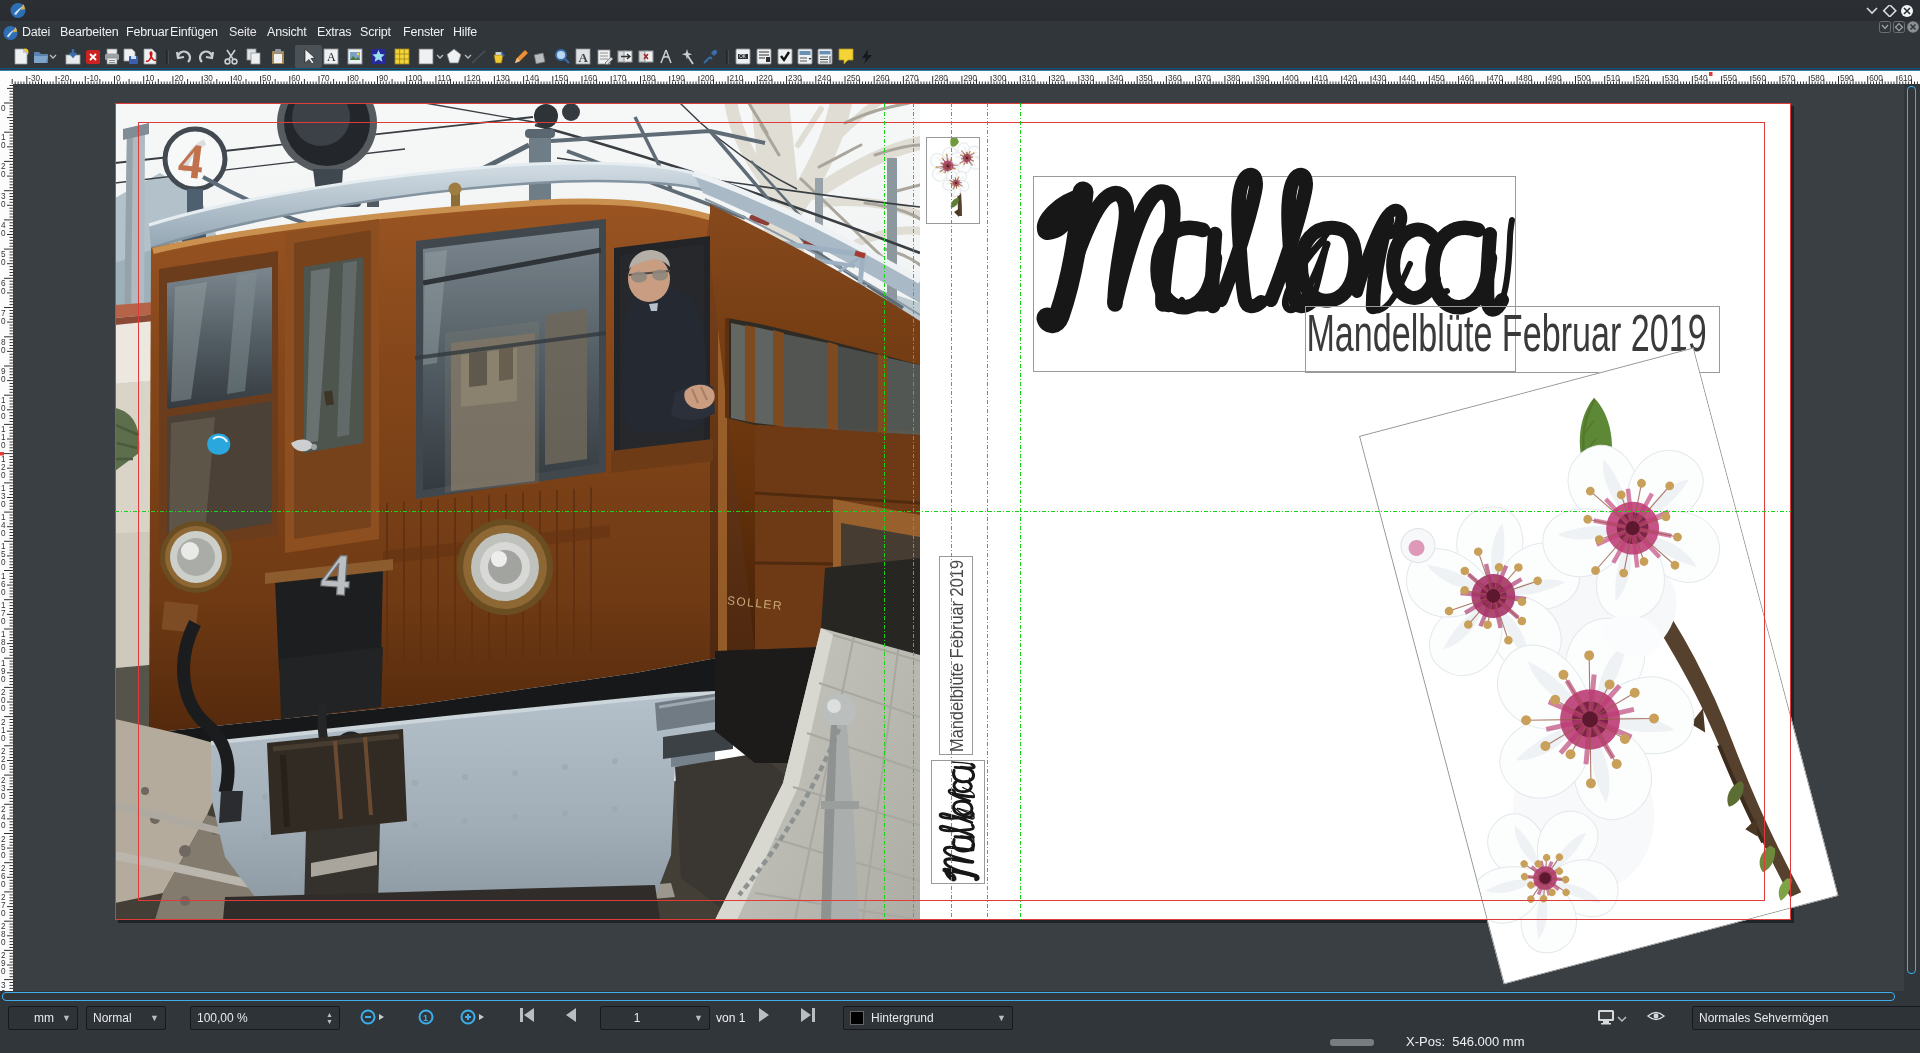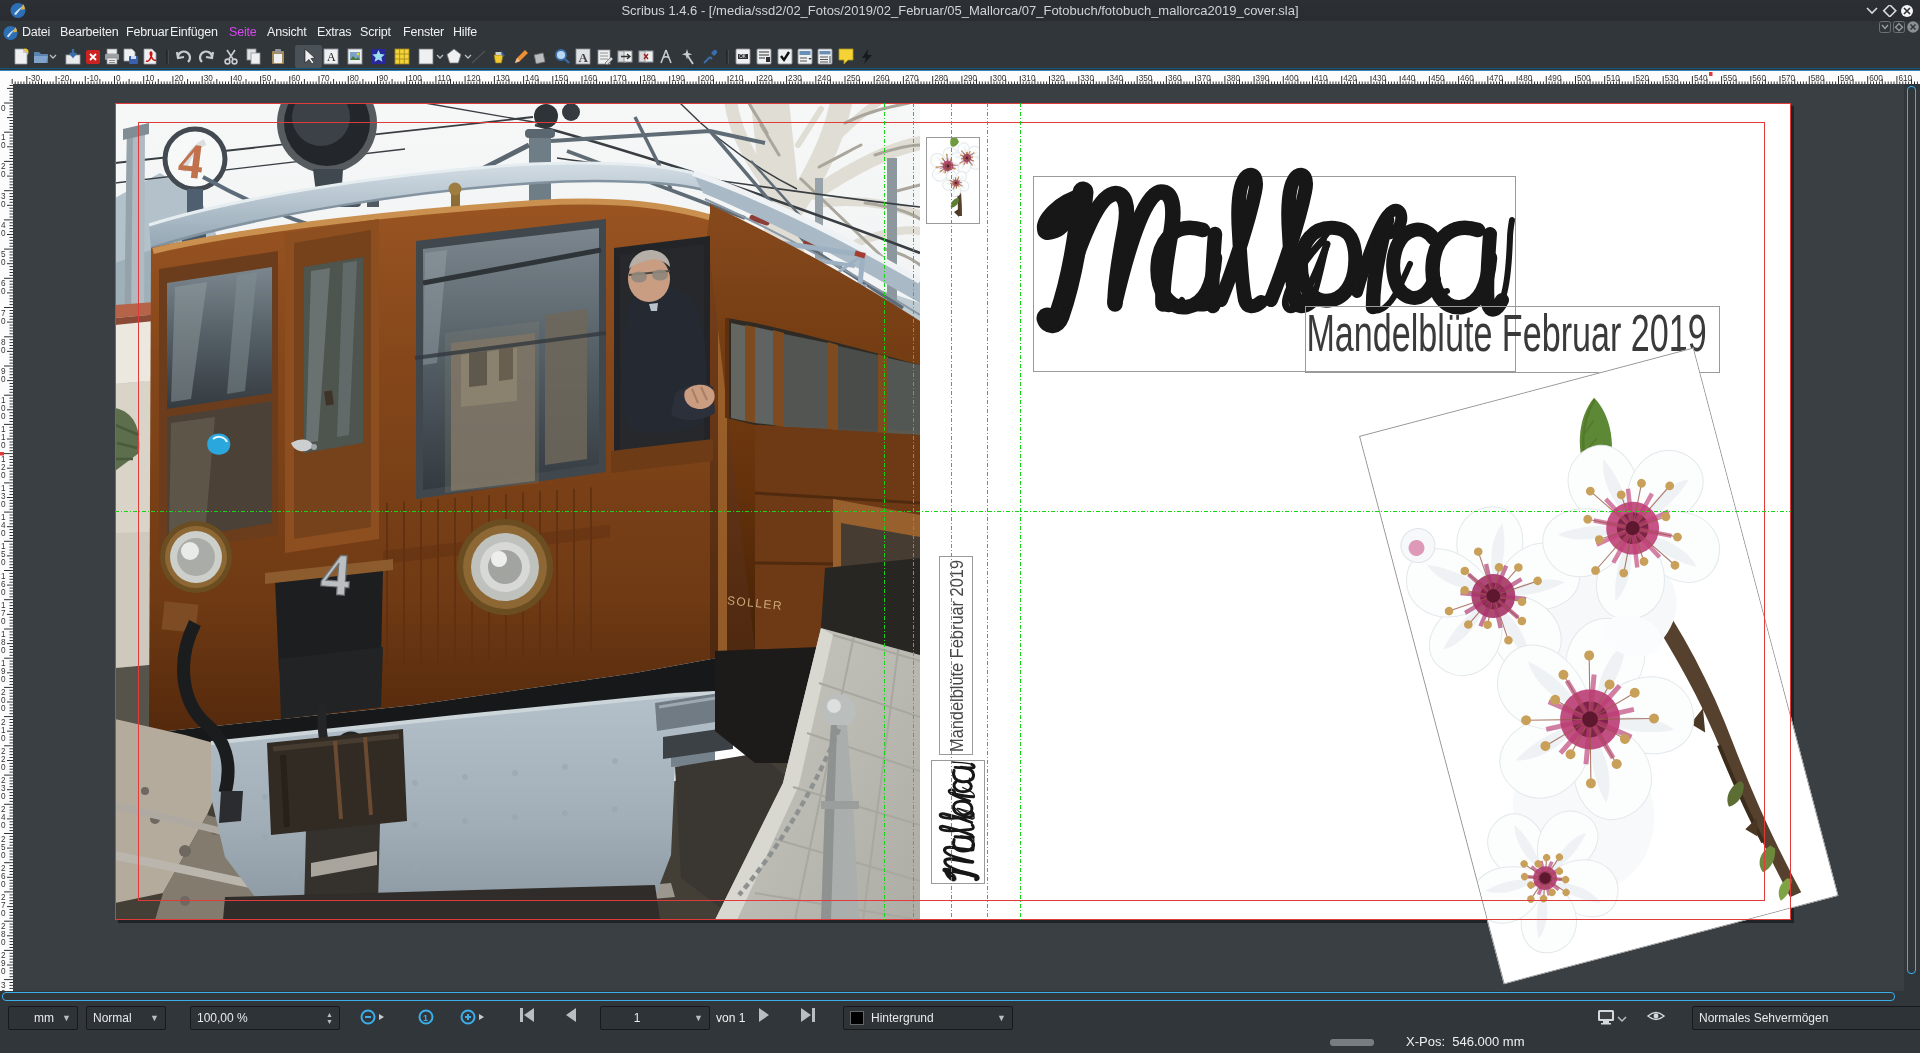--- a/index.html
+++ b/index.html
@@ -11,39 +11,38 @@
 .combo .chev{margin-left:auto;color:#b9bec2;font-size:9px;}
 </style></head><body>
 <div id="root">
 
 <div class="abs" style="left:0;top:0;width:1920px;height:21px;background:linear-gradient(#2c3035,#292d31);">
   <svg class="abs" style="left:10px;top:2px" width="17" height="17" viewBox="0 0 17 17">
    <circle cx="8" cy="8.5" r="7.5" fill="#2d6fb4"></circle>
         <path d="M13 2 a7 7 0 0 1 2 5 l-4 1z" fill="#e8b23a"></path>
    <path d="M4 12 C7 8 10 6 13 4 C10 8 8 10 6 13z" fill="#cfe3f5"></path>
       </svg>
-  <div class="abs" style="left:0;top:3px;width:100%;text-align:center;color:#cfd4d8;font-size:13px;">Scribus 1.4.6 - [/media/ssd2/02_Fotos/2019/02_Februar/05_Mallorca/07_Fotobuch/fotobuch_mallorca2019_cover.sla]</div>
   <svg class="abs" style="left:1866px;top:5px" width="48" height="12" viewBox="0 0 48 12">
     <path d="M1 3 L6 8 L11 3" stroke="#d7dadd" stroke-width="1.6" fill="none"></path>
     <rect x="19.5" y="1.5" width="8.5" height="8.5" transform="rotate(45 23.75 5.75)" stroke="#d7dadd" stroke-width="1.6" fill="none"></rect>
     <circle cx="41" cy="6" r="6" fill="#f4f5f6"></circle>
     <path d="M38 3 L44 9 M44 3 L38 9" stroke="#2b2f33" stroke-width="1.6"></path>
   </svg>
 </div>
 <div class="abs" style="left:0;top:21px;width:1920px;height:24px;background:#31363b;">
 <svg class="abs" style="left:3px;top:4px" width="16" height="16" viewBox="0 0 17 17">
    <circle cx="8" cy="8.5" r="7.5" fill="#2d6fb4"></circle>
         <path d="M13 2 a7 7 0 0 1 2 5 l-4 1z" fill="#e8b23a"></path>
    <path d="M4 12 C7 8 10 6 13 4 C10 8 8 10 6 13z" fill="#cfe3f5"></path>
       </svg>
 <div class="abs" style="left:22px;top:4px;color:#eff0f1;font-size:12.5px;letter-spacing:-0.2px;">Datei</div>
 <div class="abs" style="left:60px;top:4px;color:#eff0f1;font-size:12.5px;letter-spacing:-0.2px;">Bearbeiten</div>
 <div class="abs" style="left:126px;top:4px;color:#eff0f1;font-size:12.5px;letter-spacing:-0.2px;">Februar</div>
 <div class="abs" style="left:170px;top:4px;color:#eff0f1;font-size:12.5px;letter-spacing:-0.2px;">Einfügen</div>
-<div class="abs" style="left:229px;top:4px;color:#d946ef;font-size:12.5px;letter-spacing:-0.2px;">Seite</div>
+<div class="abs" style="left:229px;top:4px;color:#e5e5e5;font-size:12.5px;letter-spacing:-0.2px;">Seite</div>
 <div class="abs" style="left:267px;top:4px;color:#eff0f1;font-size:12.5px;letter-spacing:-0.2px;">Ansicht</div>
 <div class="abs" style="left:317px;top:4px;color:#eff0f1;font-size:12.5px;letter-spacing:-0.2px;">Extras</div>
 <div class="abs" style="left:360px;top:4px;color:#eff0f1;font-size:12.5px;letter-spacing:-0.2px;">Script</div>
 <div class="abs" style="left:403px;top:4px;color:#eff0f1;font-size:12.5px;letter-spacing:-0.2px;">Fenster</div>
 <div class="abs" style="left:453px;top:4px;color:#eff0f1;font-size:12.5px;letter-spacing:-0.2px;">Hilfe</div>
 <svg class="abs" style="left:1879px;top:0px" width="40" height="13" viewBox="0 0 40 13">
   <rect x="0.5" y="0.5" width="11" height="11" rx="2" stroke="#6a7075" fill="none"></rect>
   <path d="M3 4 L6 7.5 L9 4" stroke="#9aa0a5" stroke-width="1.4" fill="none"></path>
   <rect x="14.5" y="0.5" width="11" height="11" rx="2" stroke="#6a7075" fill="none"></rect>
   <rect x="17.6" y="3.6" width="5" height="5" transform="rotate(45 20 6)" stroke="#9aa0a5" stroke-width="1.3" fill="none"></rect>

